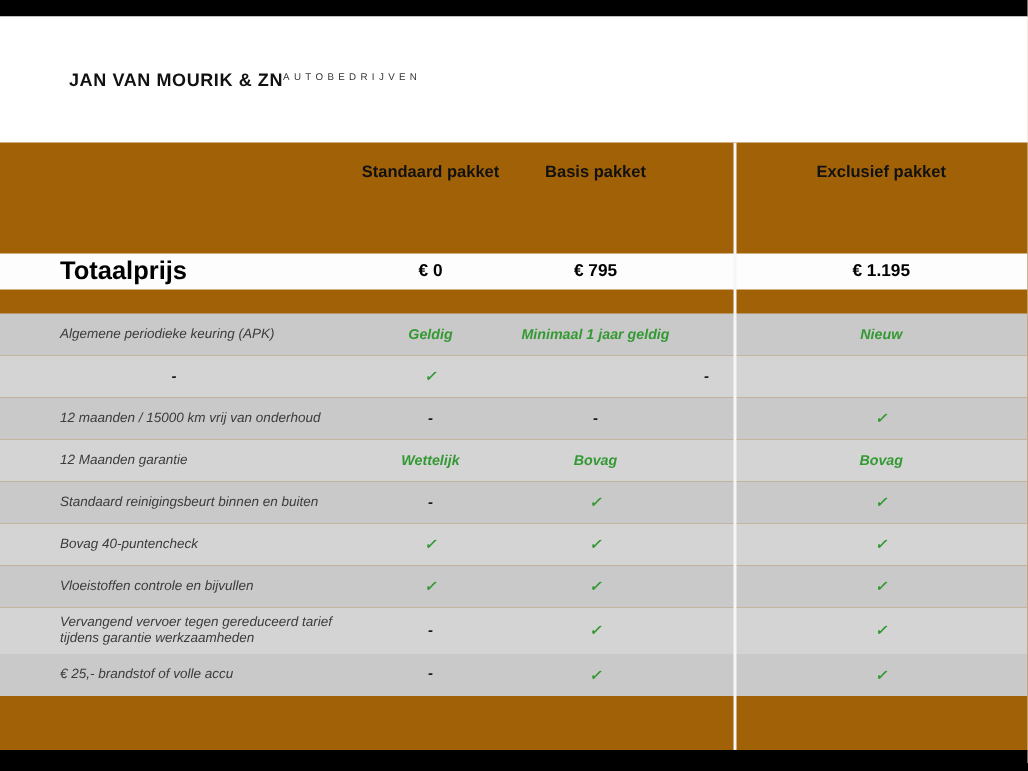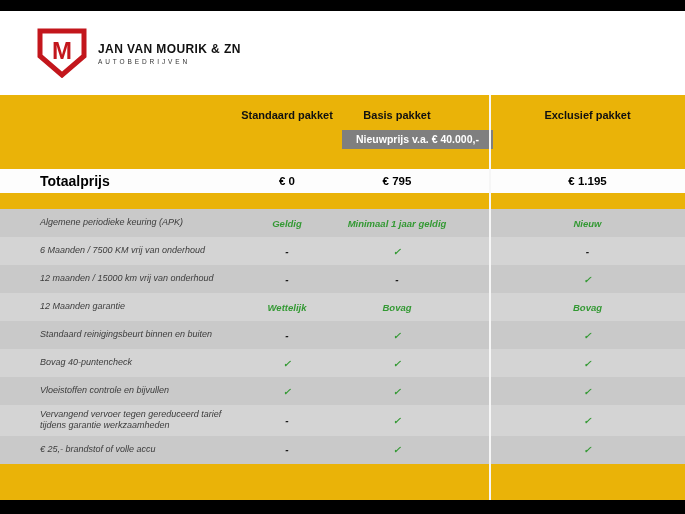--- a/index.html
+++ b/index.html
@@ -5,44 +5,44 @@
   * { margin:0; padding:0; box-sizing:border-box; }
   html,body { width:685px; height:514px; }
   body { font-family:"Liberation Sans", sans-serif; background:#fff; overflow:hidden; }
   .page { position:relative; width:685px; height:514px; background:#fff; }
 
   .topbar { height:11px; background:#000; }
   .bottombar { position:absolute; left:0; bottom:0; width:100%; height:14px; background:#000; }
 
   .header { height:84px; display:flex; align-items:center; background:#fff; }
   .brand { display:flex; align-items:center; gap:10px; padding-left:36px; width:250px; flex:0 0 auto; }
-  .brand-text { display:flex; flex-direction:column; }
+  .brand-text { display:flex; flex-direction:row; }
   .brand-name { font-size:12px; font-weight:bold; letter-spacing:0.4px; color:#111; white-space:nowrap; }
   .brand-sub { font-size:6.5px; letter-spacing:2.9px; color:#333; margin-top:2px; }
   .title { flex:1; text-align:center; font-size:31px; font-weight:800; color:#0a0a0a; letter-spacing:0.3px; padding-right:14px; }
 
-  .table-wrap { position:relative; height:405px; background:#eab308; overflow:hidden; }
+  .table-wrap { position:relative; height:405px; background:#a16207; overflow:hidden; }
   .vdivider { position:absolute; left:489px; top:0; bottom:0; width:2px; background:#f6f6f6; }
 
   .grid { display:grid; grid-template-columns:232px 110px 110px 38px 195px; align-items:center; }
   .cell { text-align:center; }
   .lbl { text-align:left; padding-left:40px; }
 
   .hdr-row { height:32px; padding-top:8px; }
   .colhead { font-size:11px; font-weight:bold; color:#111; }
 
   .badge-row { height:24px; }
   .span2 { grid-column:2/4; }
   .badge { display:inline-block; background:#7f7f7f; color:#fff; font-size:10.5px; font-weight:bold; padding:3px 14px 4px; white-space:nowrap; }
 
   .sp18 { height:18px; }
   .sp16 { height:16px; }
 
   .price-row { height:24px; background:#fdfdfd; }
-  .price-lbl { font-size:14px; font-weight:bold; color:#000; }
+  .price-lbl { font-size:17px; font-weight:bold; color:#000; }
   .price { font-size:11.5px; font-weight:bold; color:#000; }
 
   .frow { min-height:28px;font-style:italic; }
   .frow.a { background:#c9c9c9; }
   .frow.b { background:#d4d4d4; }
   .flbl { font-size:9px; color:#3c3c3c; line-height:1.25; padding:4px 8px 4px 40px; }
   .val { font-size:9.5px; font-weight:bold; color:#339933; }
   .val.dash { color:#1a1a1a; font-size:10px; }
 </style>
 </head>
@@ -71,23 +71,20 @@
       <div class="cell"></div>
       <div class="cell colhead">Standaard pakket</div>
       <div class="cell colhead">Basis pakket</div>
       <div class="cell"></div>
       <div class="cell colhead">Exclusief pakket</div>
     </div>
 
     <div class="grid badge-row">
       <div class="cell"></div>
       <div class="cell"></div>
-      <div class="cell">
-        <span class="badge">Nieuwprijs v.a. € 40.000,-</span>
-      </div>
     </div>
 
     <div class="sp18"></div>
 
     <div class="grid price-row">
       <div class="cell lbl price-lbl">Totaalprijs</div>
       <div class="cell price">€ 0</div>
       <div class="cell price">€ 795</div>
       <div class="cell"></div>
       <div class="cell price">€ 1.195</div>
@@ -97,21 +94,20 @@
 
     <div class="grid frow a">
       <div class="cell flbl lbl">Algemene periodieke keuring (APK)</div>
       <div class="cell val">Geldig</div>
       <div class="cell val">Minimaal 1 jaar geldig</div>
       <div class="cell"></div>
       <div class="cell val">Nieuw</div>
     </div>
 
     <div class="grid frow b">
-      <div class="cell flbl lbl">6 Maanden / 7500 KM vrij van onderhoud</div>
       <div class="cell val dash">-</div>
       <div class="cell val">✓</div>
       <div class="cell"></div>
       <div class="cell val dash">-</div>
     </div>
 
     <div class="grid frow a">
       <div class="cell flbl lbl">12 maanden / 15000 km vrij van onderhoud</div>
       <div class="cell val dash">-</div>
       <div class="cell val dash">-</div>

